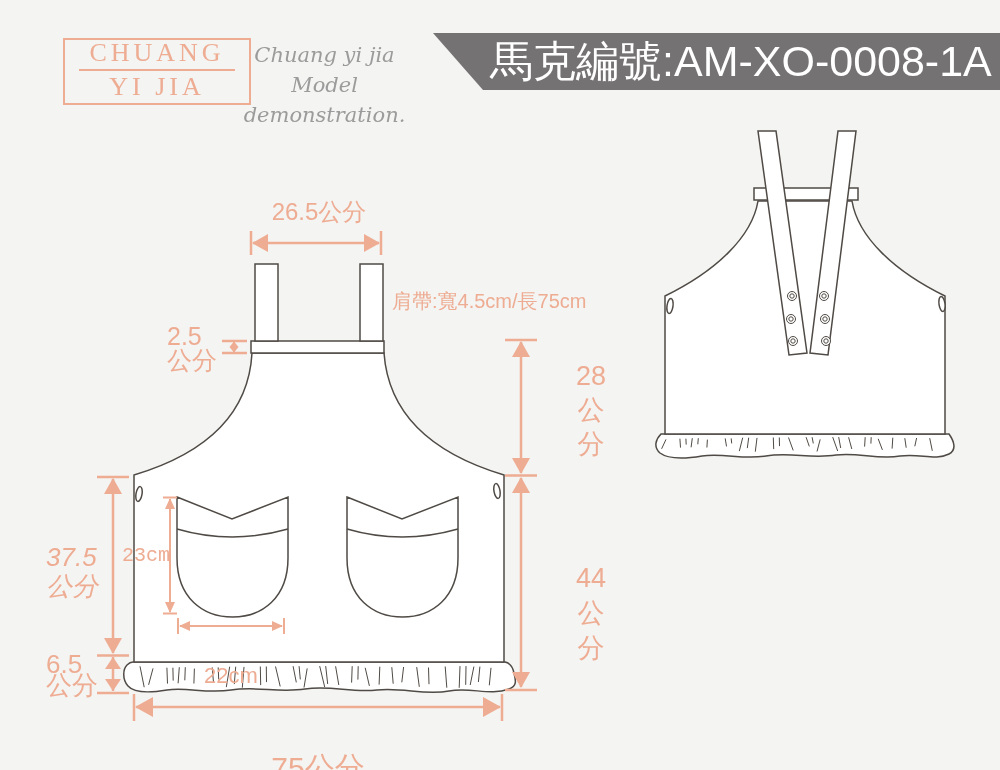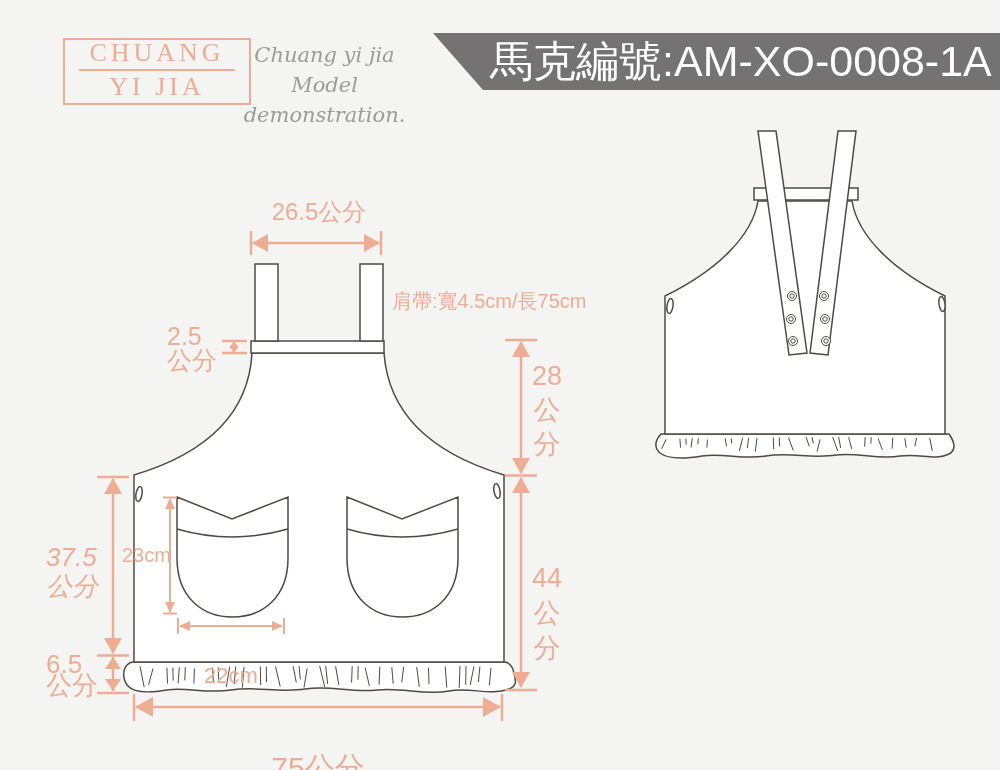--- a/index.html
+++ b/index.html
@@ -41,26 +41,26 @@
   .banner-text{
     color:#ffffff;font-size:43px;font-weight:500;
     padding-left:57px;letter-spacing:0px;white-space:nowrap;
   }
 
   
   .dim{color:var(--accent);white-space:nowrap;}
   .lbl-26{left:239px;top:196px;width:160px;text-align:center;font-size:24px;}
   .lbl-25{left:167px;top:324px;font-size:25px;line-height:24px;}
   .lbl-shoulder{left:392px;top:288px;font-size:20px;}
-  .vstack{display:flex;flex-direction:column;align-items:center;}
+  .vstack{display:flex;flex-direction:column;align-items:center;margin-left:44px;}
   .lbl-28{left:528px;top:359px;width:38px;font-size:27px;line-height:34px;}
   .lbl-44{left:528px;top:561px;width:38px;font-size:27px;line-height:35px;text-align:right;}
   .lbl-375{left:46px;top:543px;font-size:26px;line-height:29px;font-style:italic;}
   .lbl-65{left:46px;top:654px;font-size:26px;line-height:21px;}
-  .lbl-23{left:122px;top:544px;width:46px;text-align:right;font-size:20px;}
+  .lbl-23{left:122px;top:544px;width:46px;text-align:right;font-size:20px;font-family:Liberation Mono, monospace;}
   .lbl-22{left:190px;top:627px;width:82px;text-align:center;font-size:22px;margin-top:36px;}
   .lbl-75{left:237px;top:712px;width:162px;text-align:center;font-size:30px;margin-top:36px;}
 
   svg{display:block;}
 </style>
 </head>
 <body>
 
 <div class="stage">
 

